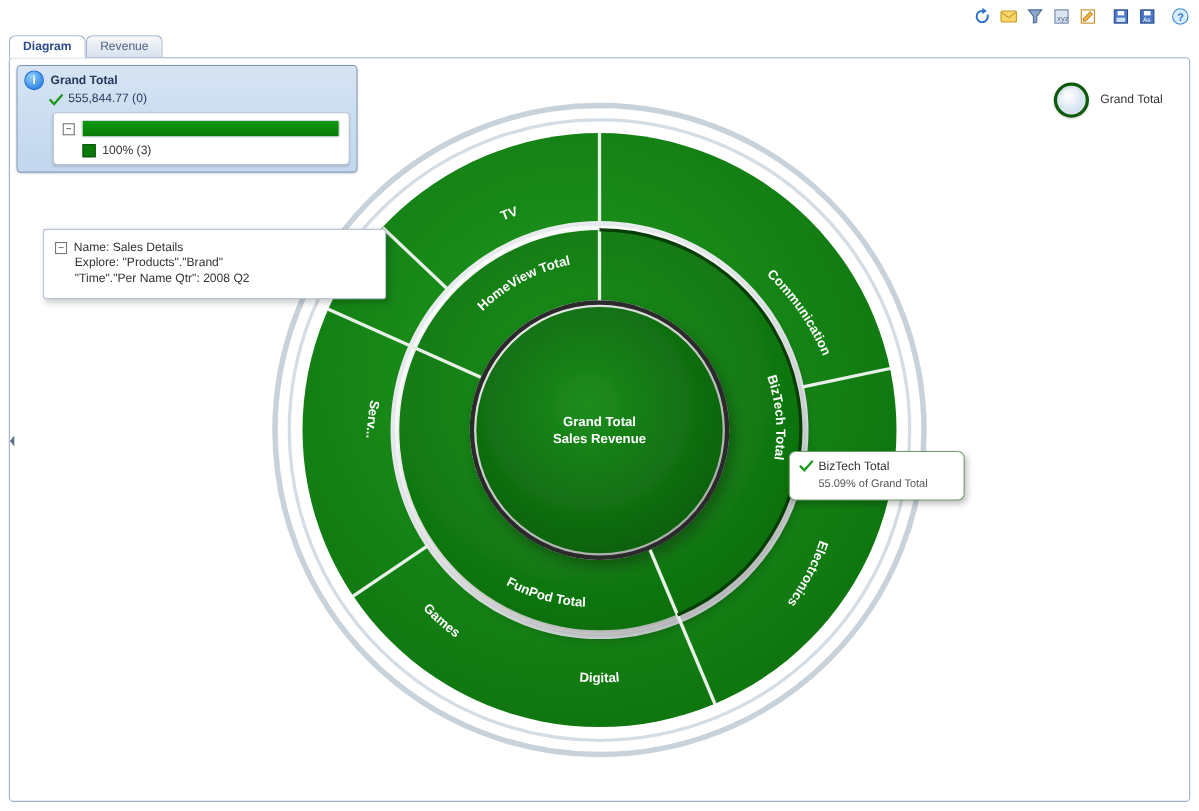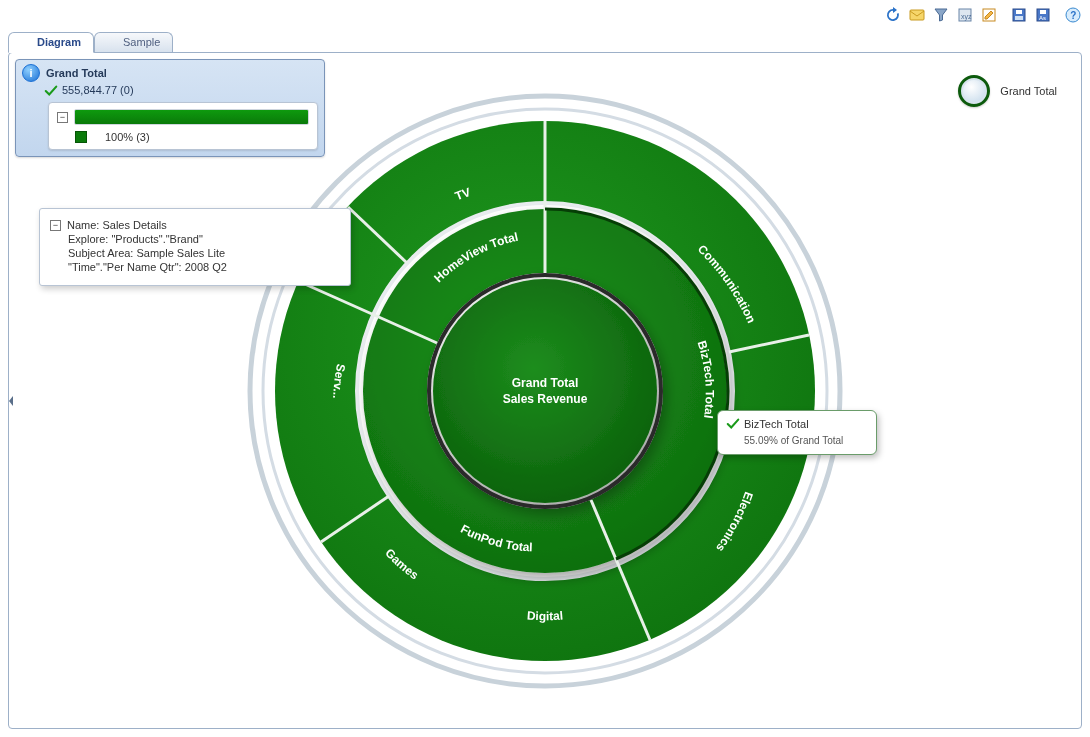--- a/index.html
+++ b/index.html
@@ -32,21 +32,21 @@
 
   
   .tabstrip {
     position: absolute;
     left: 8px; top: 30px;
     display: flex;
     align-items: flex-end;
     height: 22px;
   }
   .tab {
-    padding: 3px 12px 4px 28px;
+    padding: 3px 12px 4px 12px;
     border: 1px solid #9db0c8;
     border-bottom: none;
     border-top-left-radius: 6px;
     border-top-right-radius: 6px;
     background: linear-gradient(#f6f8fb, #d8e2ee);
     color: #506080;
     cursor: pointer;
     margin-right: 0px;
     font-size: 11px;
     position: relative;
@@ -140,21 +140,20 @@
     overflow: hidden;
   }
   .bar-fill {
     position: absolute; left: 0; top: 0; bottom: 0;
     width: 100%;
     background: linear-gradient(#0e9a0e, #0a7a0a);
   }
   .bar-row2 {
     display: flex; align-items: center; margin-left: 18px;
     color: #333;
-    gap: 12px;
   }
   .legend-swatch {
     width: 10px; height: 10px; background: #0b7a0b; border: 1px solid #065506;
     margin-right: 6px;
   }
 
   
   .meta-card {
     position: absolute;
     left: 30px; top: 155px;
@@ -288,21 +287,21 @@
   <div class="tb-btn" title="Help">
     <svg viewBox="0 0 16 16">
         <circle cx="8" cy="8" r="7" fill="#d8ecfc" stroke="#3a8ad0"></circle>
         <text x="5.2" y="12" font-size="10" fill="#2a72c8" font-weight="bold">?</text>
       </svg>
   </div>
 </div>
 
 <div class="tabstrip">
   <div class="tab active">Diagram</div>
-  <div class="tab">Sample</div>
+  <div class="tab">Revenue</div>
 </div>
 
 <div class="content">
 
   <div class="edge-handle">
     <svg width="6" height="10" viewBox="0 0 6 10">
         <path d="M5 0L1 5l4 5z" fill="#5a6f8a"></path>
       </svg>
   </div>
 
@@ -332,21 +331,20 @@
       </div>
     </div>
   </div>
 
   <div class="meta-card">
     <div class="meta-row meta-first">
       <span class="minus-handle" style="margin-right:6px">−</span>
       <span>Name: Sales Details</span>
     </div>
     <div class="meta-row" style="margin-left:18px">Explore: "Products"."Brand"</div>
-    <div class="meta-row" style="margin-left:18px">Subject Area: Sample Sales Lite</div>
     <div class="meta-row" style="margin-left:18px">"Time"."Per Name Qtr": 2008 Q2</div>
   </div>
 
   <div class="legend">
     <div class="legend-circle"></div>
     <span>Grand Total</span>
   </div>
 
   <div class="chart-wrap">
     <svg viewBox="0 0 620 620">

